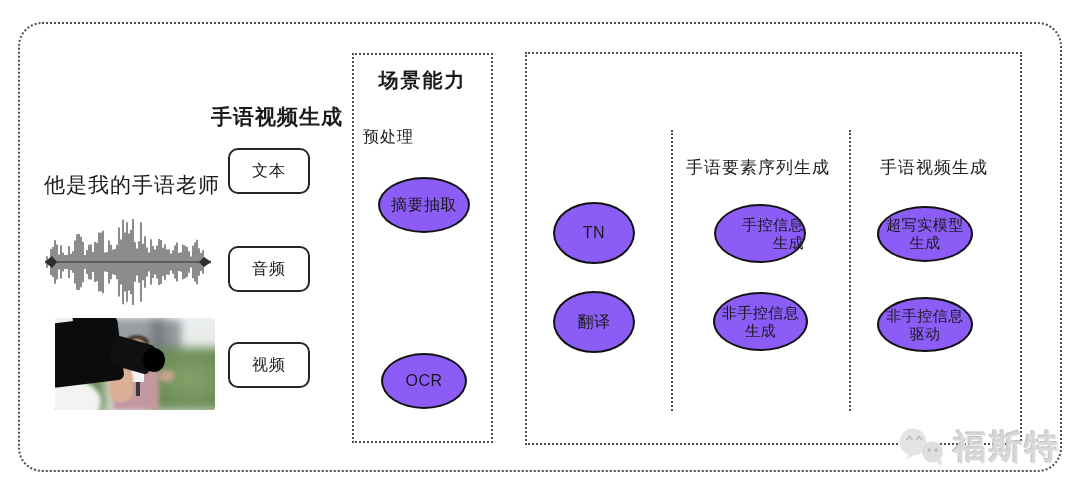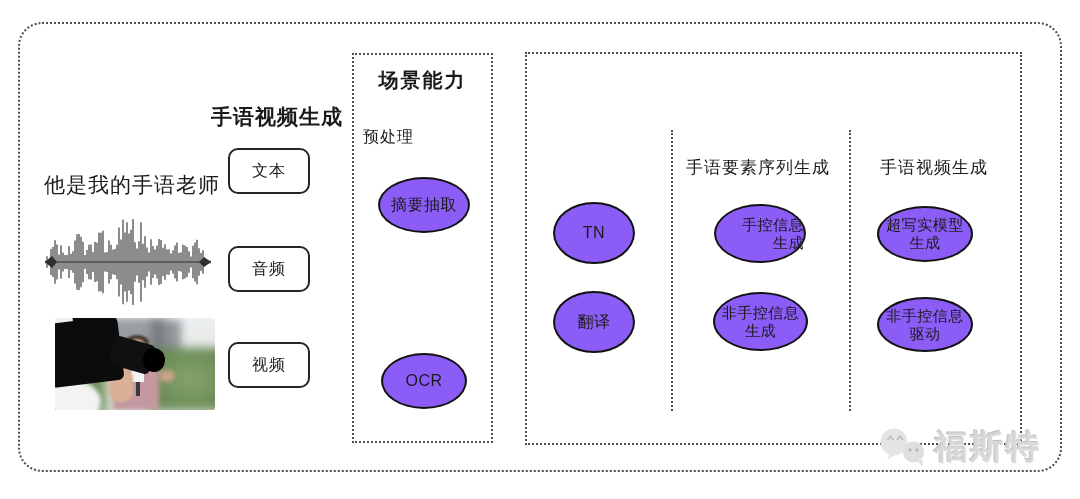--- a/index.html
+++ b/index.html
@@ -69,21 +69,21 @@
   .node-asr       { left:381px; top:264px; width:86px; height:60px; }
   .node-ocr       { left:381px; top:353px; width:86px; height:56px; }
   .node-tn        { left:553px; top:202px; width:82px; height:62px; }
   .node-translate { left:553px; top:291px; width:82px; height:62px; }
   .node-manual    { left:714px; top:204px; width:92px; height:59px;align-items:flex-end; }
   .node-nonmanual { left:713px; top:292px; width:95px; height:59px; }
   .node-hyperreal { left:877px; top:206px; width:96px; height:56px; }
   .node-hiprec    { left:877px; top:297px; width:96px; height:55px; }
   
   .watermark {
-    position:absolute; left:877px; top:424px; display:flex; align-items:center; gap:3px; z-index:5;
+    position:absolute; left:896px; top:424px; display:flex; align-items:center; gap:3px; z-index:5;
   }
   .watermark-text {
     font-size:33px; font-weight:bold; letter-spacing:3px; color:#d7d7d7;
     text-shadow: 1px 1px 0 #f2f2f2, -1px -1px 0 #c2c2c2;
   }
 </style>
 </head>
 <body>
 
 <div class="canvas">

